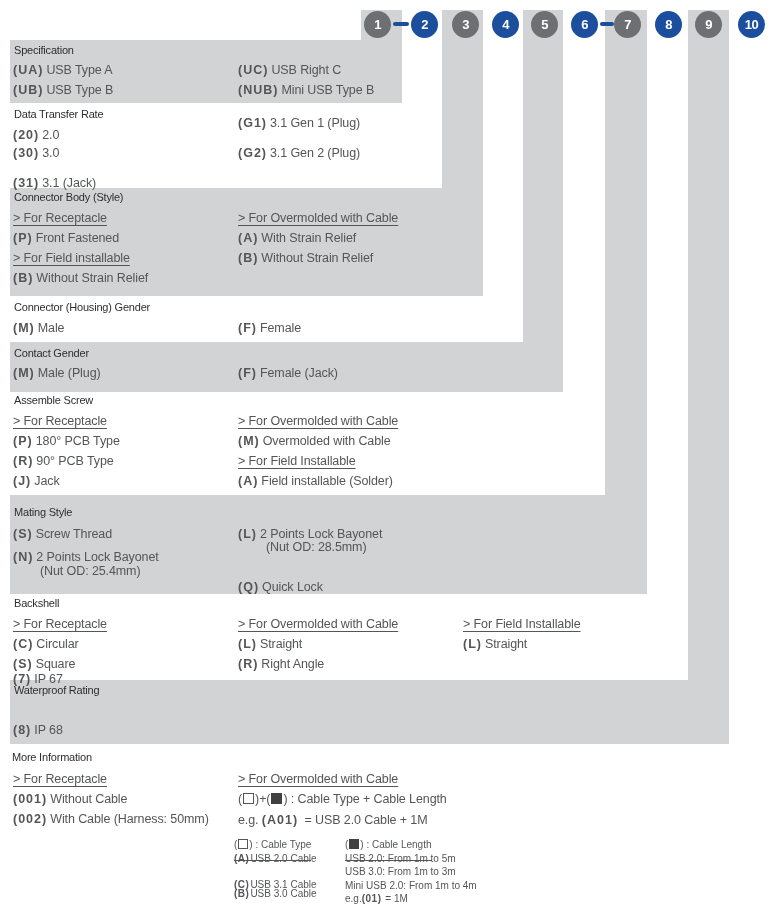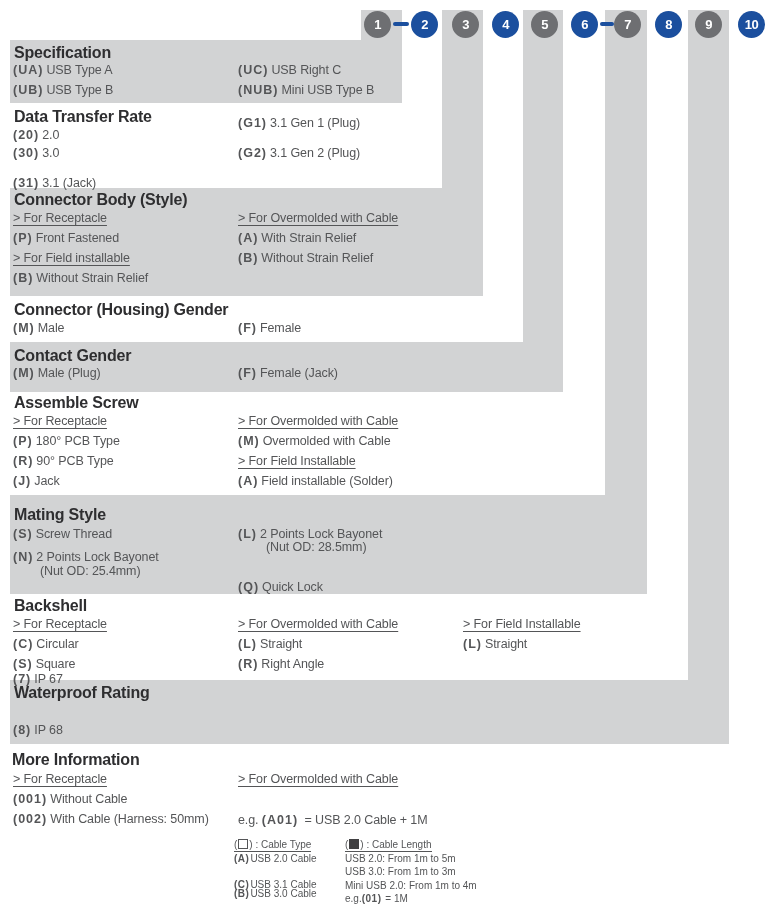--- a/index.html
+++ b/index.html
@@ -5,29 +5,29 @@
   html,body{margin:0;padding:0;background:#fff;}
   .page{position:relative;width:780px;height:914px;background:#ffffff;
         font-family:"Liberation Sans",sans-serif;overflow:hidden;}
   .band,.bar{position:absolute;background:#d2d3d4;}
   .step{position:absolute;top:11px;width:27px;height:27px;border-radius:50%;
         display:flex;align-items:center;justify-content:center;
         color:#fff;font-weight:bold;font-size:13px;letter-spacing:-0.5px;}
   .step.gray{background:#6e6f72;}
   .step.blue{background:#1b4f9e;}
   .connector{position:absolute;top:22px;height:4px;background:#1b4f9e;border-radius:2px;}
-  .sec-title{position:absolute;font-size:16px;font-weight:bold;color:#2e2e30;
+  .sec-title{position:absolute;font-size:11px;font-weight:normal;color:#2e2e30;
              letter-spacing:-0.2px;white-space:nowrap;}
   .row{position:absolute;font-size:12.5px;color:#545557;letter-spacing:-0.1px;
        white-space:nowrap;line-height:14px;}
   .code{font-weight:bold;letter-spacing:1px;margin-right:3px;}
   .link{text-decoration:underline;text-underline-offset:3px;}
   .small{font-size:10px;line-height:11px;letter-spacing:0;}
   .small .code{letter-spacing:0.5px;margin-right:1px;}
-  .uline{display:inline-block;border-bottom:1px solid #545557;padding-bottom:1px;}
+  .uline{display:inline-block;border-bottom:1px solid #545557;padding-bottom:10px;}
   .sq{display:inline-block;width:9px;height:9px;vertical-align:-1px;margin:0 1px;}
   .sq-o{border:1.2px solid #545557;background:#fff;}
   .sq-f{background:#414042;border:1.2px solid #414042;}
   .sq.sm{width:8px;height:8px;}
 </style>
 </head>
 <body>
 
 <div class="page">
 
@@ -116,20 +116,23 @@
 
   <div class="sec-title" style="left:14px;top:684px">Waterproof Rating</div>
   <div class="row" style="left:13px;top:672px"><span class="code">(7)</span><span>IP 67</span></div>
   <div class="row" style="left:13px;top:723px"><span class="code">(8)</span><span>IP 68</span></div>
 
   <div class="sec-title" style="left:12px;top:751px">More Information</div>
   <div class="row link" style="left:13px;top:772px">&gt; For Receptacle</div>
   <div class="row" style="left:13px;top:792px"><span class="code">(001)</span><span>Without Cable</span></div>
   <div class="row" style="left:13px;top:812px"><span class="code">(002)</span><span>With Cable (Harness: 50mm)</span></div>
   <div class="row link" style="left:238px;top:772px">&gt; For Overmolded with Cable</div>
+  <div class="row" style="left:238px;top:792px">
+    <span>(</span><span class="sq sq-o"></span><span>)+(</span><span class="sq sq-f"></span><span>) : Cable Type + Cable Length</span>
+  </div>
   <div class="row" style="left:238px;top:813px">
     <span>e.g. </span><span class="code">(A01)</span><span> = USB 2.0 Cable + 1M</span>
   </div>
 
   <div class="row small" style="left:234px;top:839px">
     <span class="uline"><span>(</span><span class="sq sm sq-o"></span><span>) : Cable Type</span></span>
   </div>
   <div class="row small" style="left:234px;top:853px"><span class="code">(A)</span><span>USB 2.0 Cable</span></div>
   <div class="row small" style="left:234px;top:888px"><span class="code">(B)</span><span>USB 3.0 Cable</span></div>
   <div class="row small" style="left:234px;top:879px"><span class="code">(C)</span><span>USB 3.1 Cable</span></div>

